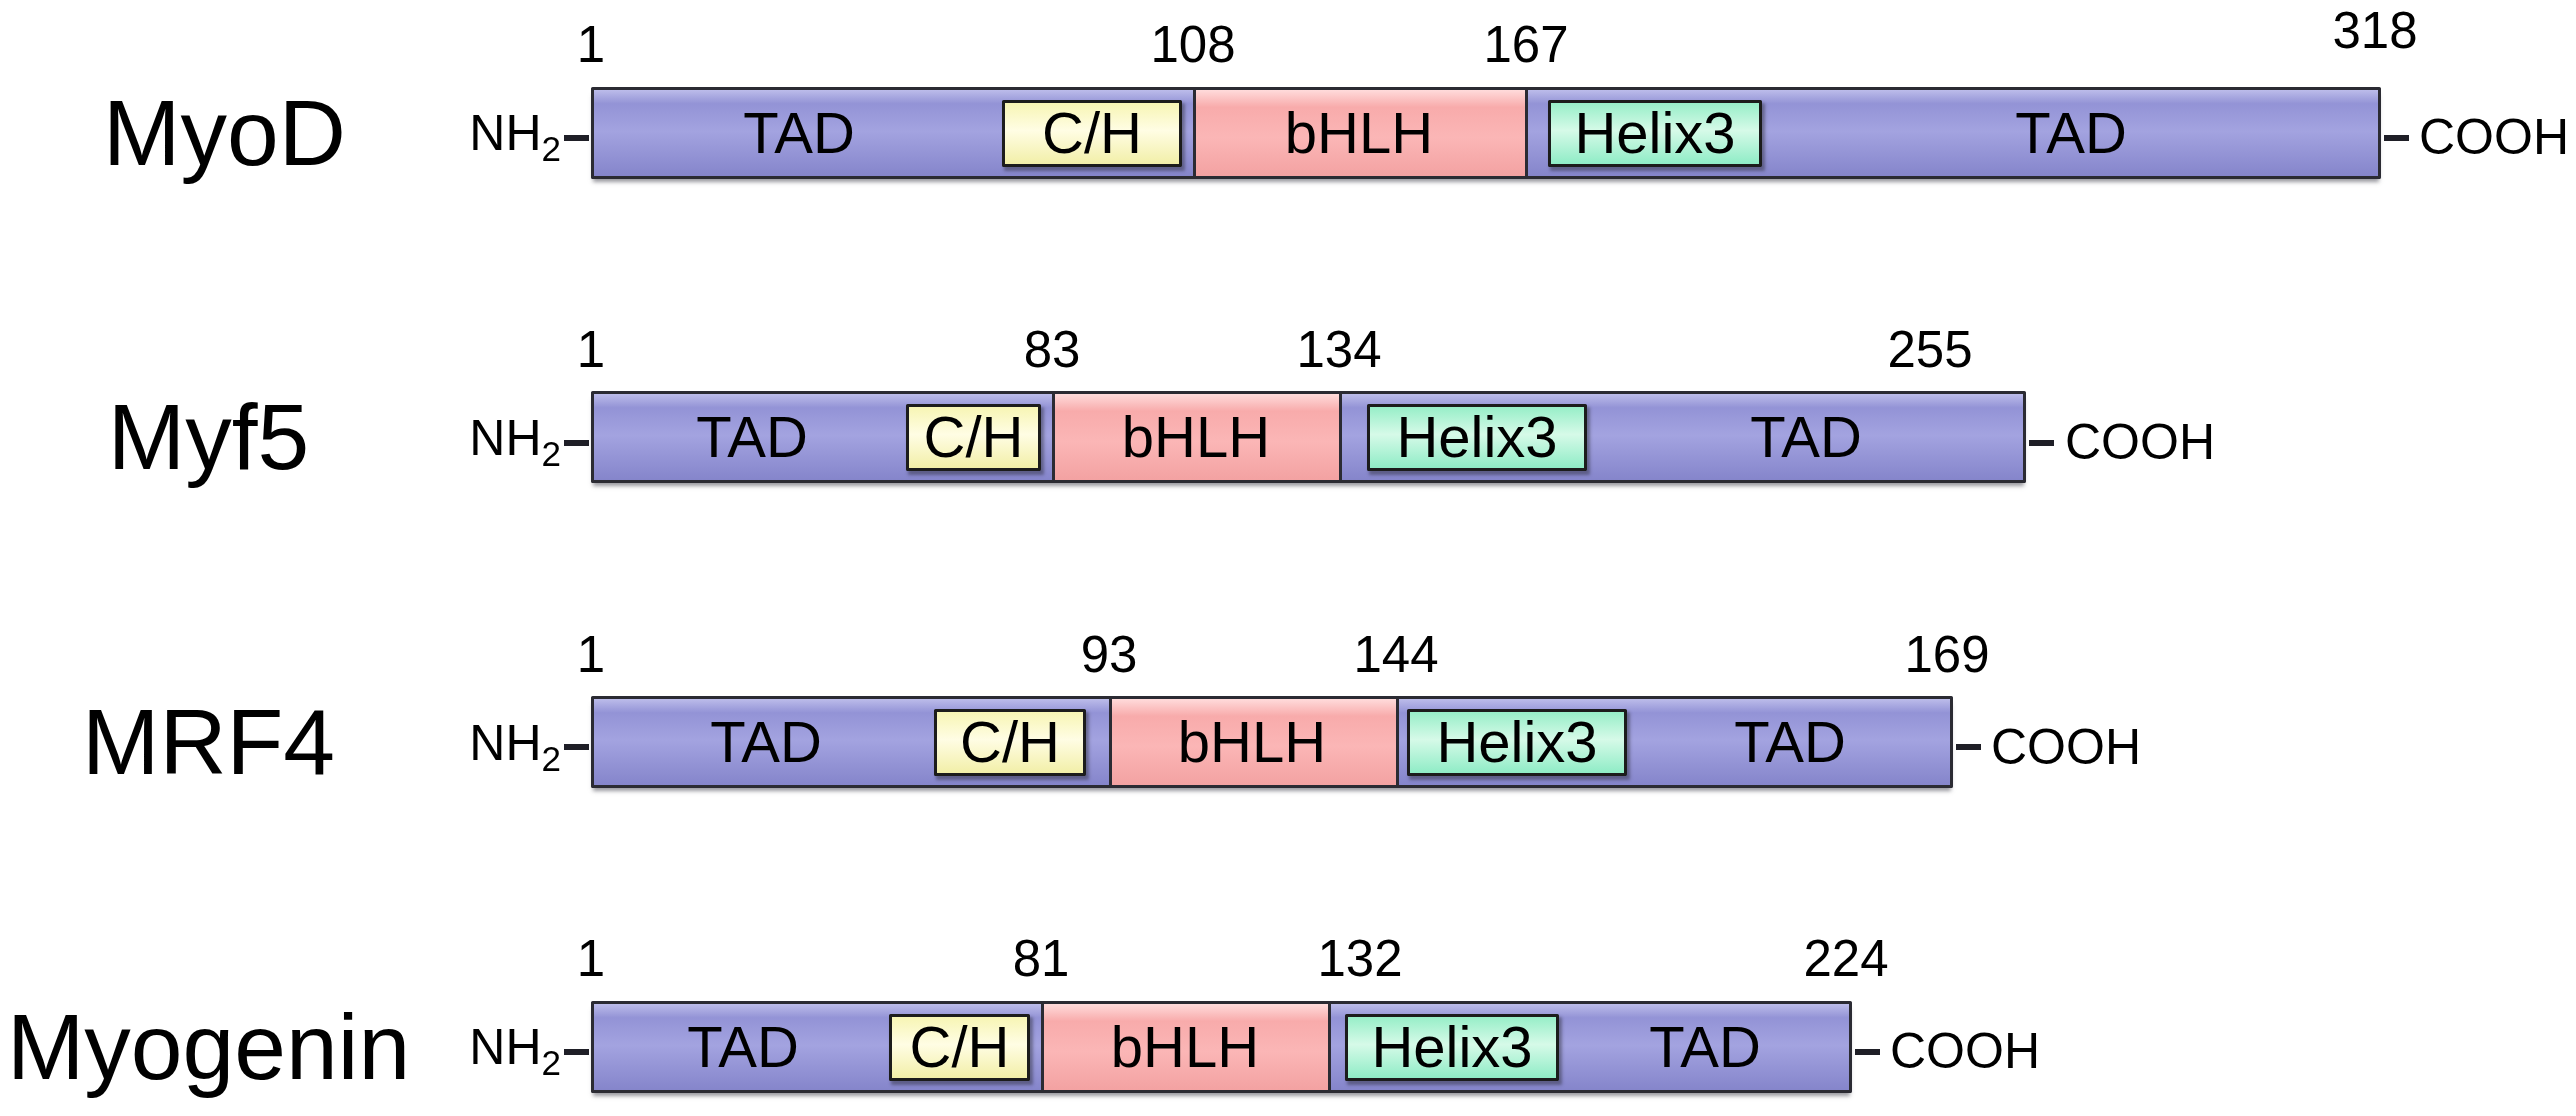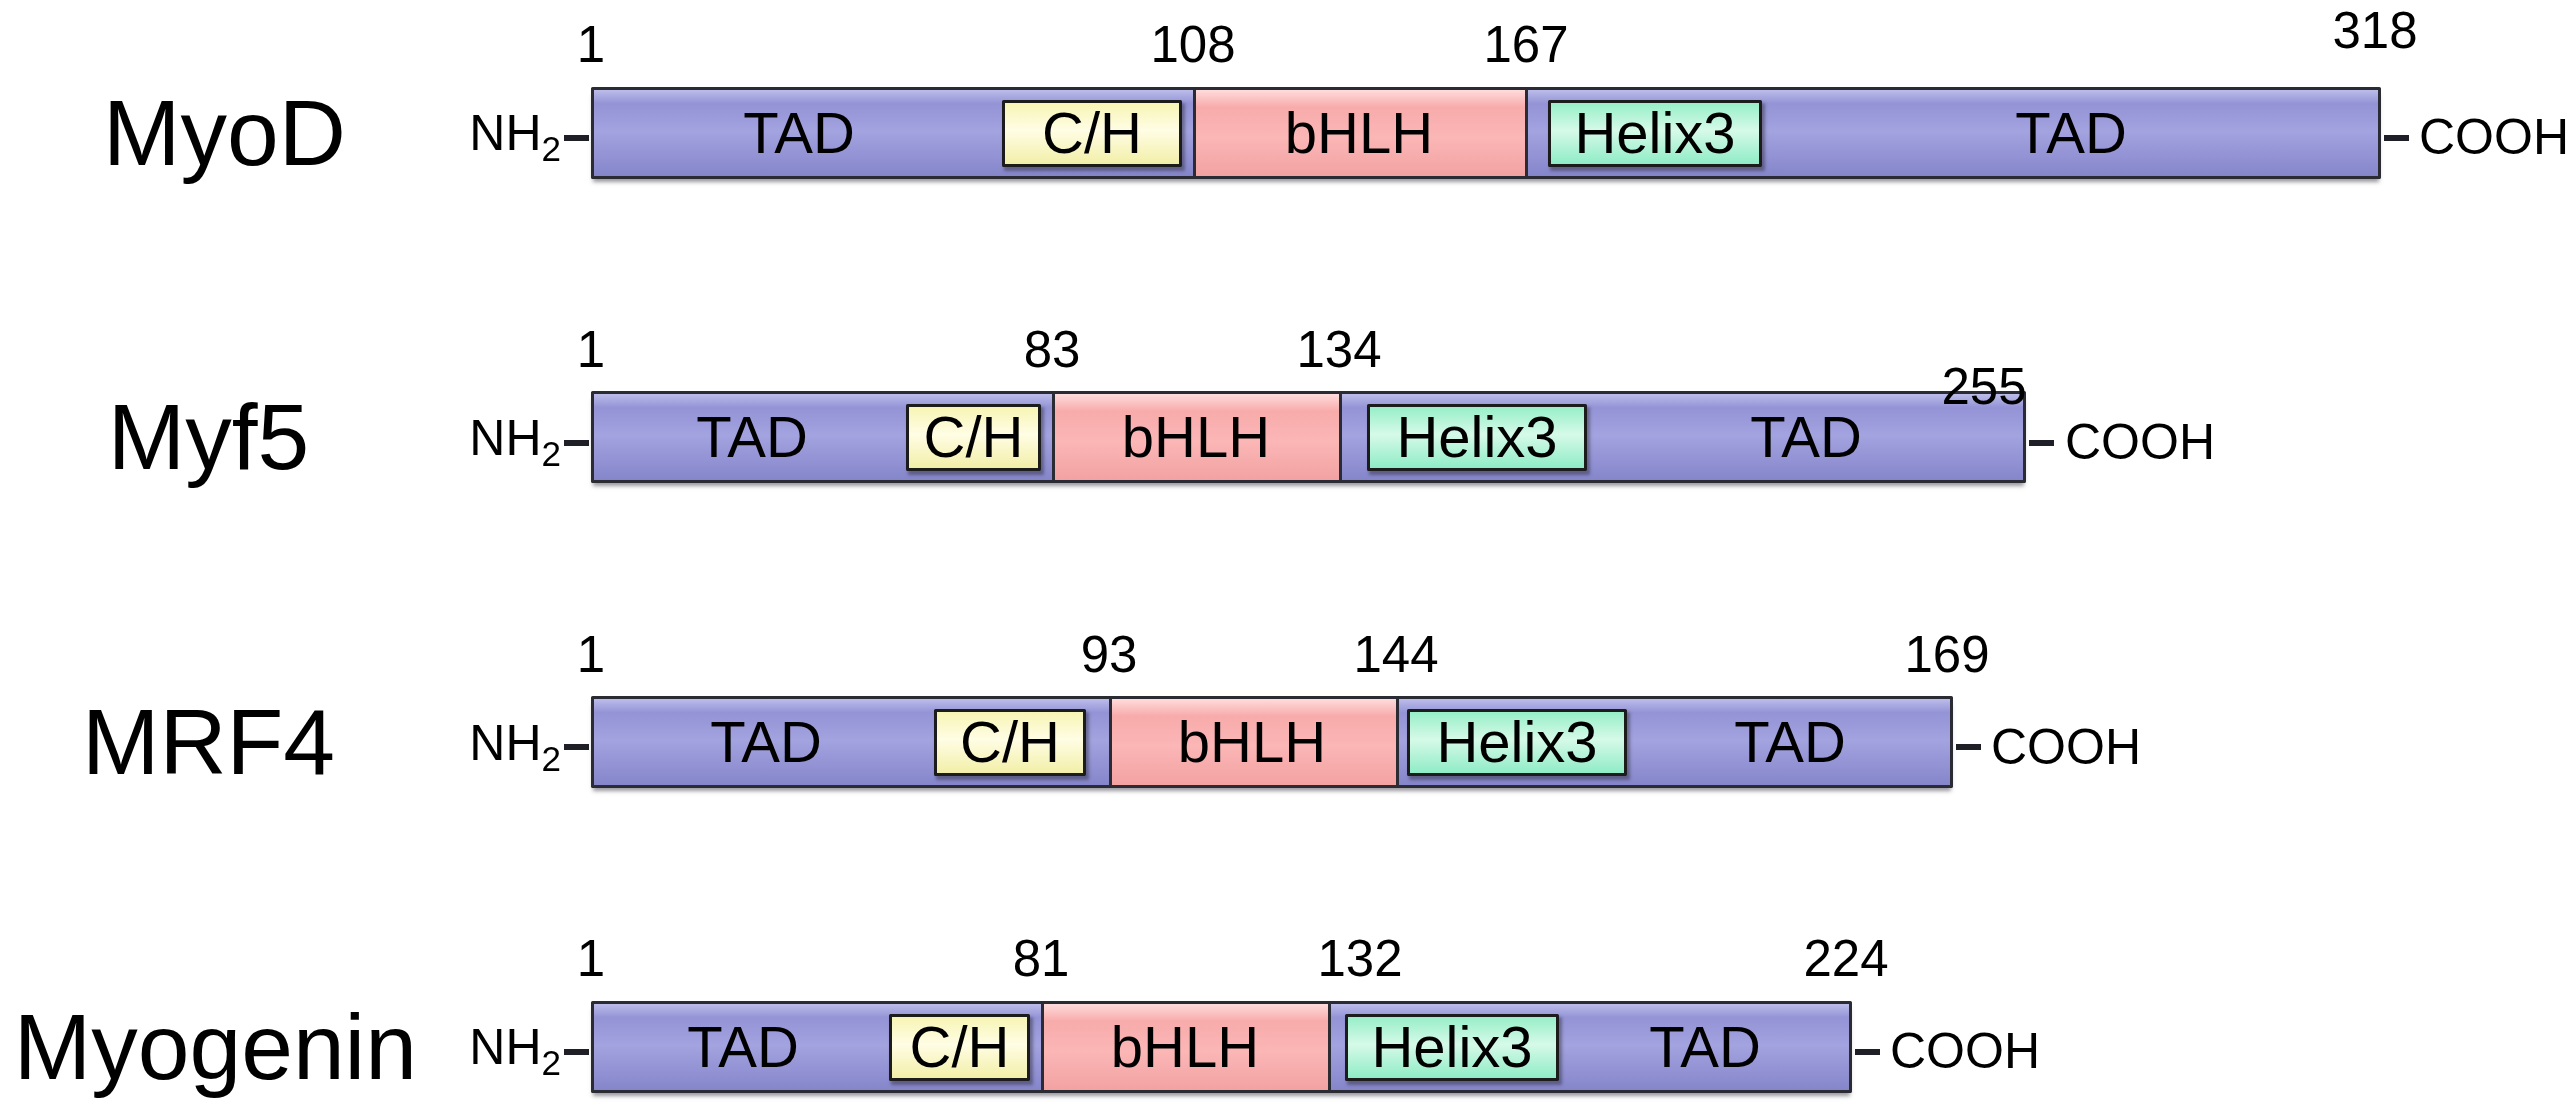--- a/index.html
+++ b/index.html
@@ -138,21 +138,21 @@
         <div class="domain-box" style="left: 773px; width: 220px; background: linear-gradient(rgb(151, 238, 200) 0%, rgb(214, 250, 232) 45%, rgb(143, 236, 198) 100%);">
           <div class="box-label">Helix3</div>
         </div>
         <div class="bar-label" style="left: 158px;">TAD</div>
         <div class="bar-label" style="left: 602px;">bHLH</div>
         <div class="bar-label" style="left: 1212px;">TAD</div>
       </div>
       <div class="tick-label" style="left: 591px; top: 324px;">1</div>
       <div class="tick-label" style="left: 1052px; top: 324px;">83</div>
       <div class="tick-label" style="left: 1339px; top: 324px;">134</div>
-      <div class="tick-label" style="left: 1984px; top: 324px; margin-top: 37px;">255</div>
+      <div class="tick-label" style="left: 1930px; top: 324px;">255</div>
       <div class="tick-dash" style="left: 2029px; top: 440px;"></div>
       <div class="terminus cooh-label" style="left: 2065px; top: 442px;">COOH</div>
     </div>
     <div style="position: absolute; inset: 0px;">
       <div class="protein-name" style="top: 742px;">MRF4</div>
       <div class="terminus nh2-label" style="top: 747px;"><span>NH</span><span class="sub">2</span></div>
       <div class="tick-dash" style="left: 564px; top: 744px;"></div>
       <div class="backbone-bar" style="left: 591px; top: 696px; width: 1362px; background: linear-gradient(rgb(188, 188, 234) 0%, rgb(147, 147, 214) 16%, rgb(163, 163, 224) 48%, rgb(133, 133, 203) 100%);">
         <div class="bhlh-region" style="left: 515px; width: 290px; background: linear-gradient(rgb(255, 219, 219) 0%, rgb(248, 171, 171) 20%, rgb(251, 182, 182) 55%, rgb(243, 162, 162) 100%);"></div>
         <div class="domain-box" style="left: 340px; width: 152px; background: linear-gradient(rgb(247, 245, 180) 0%, rgb(255, 253, 228) 45%, rgb(242, 239, 168) 100%);">
@@ -166,21 +166,21 @@
         <div class="bar-label" style="left: 1196px;">TAD</div>
       </div>
       <div class="tick-label" style="left: 591px; top: 629px;">1</div>
       <div class="tick-label" style="left: 1109px; top: 629px;">93</div>
       <div class="tick-label" style="left: 1396px; top: 629px;">144</div>
       <div class="tick-label" style="left: 1947px; top: 629px;">169</div>
       <div class="tick-dash" style="left: 1956px; top: 744px;"></div>
       <div class="terminus cooh-label" style="left: 1991px; top: 747px;">COOH</div>
     </div>
     <div style="position: absolute; inset: 0px;">
-      <div class="protein-name" style="top: 1047px; text-align: right;">Myogenin</div>
+      <div class="protein-name" style="top: 1047px;">Myogenin</div>
       <div class="terminus nh2-label" style="top: 1051px;"><span>NH</span><span class="sub">2</span></div>
       <div class="tick-dash" style="left: 564px; top: 1049px;"></div>
       <div class="backbone-bar" style="left: 591px; top: 1001px; width: 1261px; background: linear-gradient(rgb(188, 188, 234) 0%, rgb(147, 147, 214) 16%, rgb(163, 163, 224) 48%, rgb(133, 133, 203) 100%);">
         <div class="bhlh-region" style="left: 447px; width: 290px; background: linear-gradient(rgb(255, 219, 219) 0%, rgb(248, 171, 171) 20%, rgb(251, 182, 182) 55%, rgb(243, 162, 162) 100%);"></div>
         <div class="domain-box" style="left: 295px; width: 141px; background: linear-gradient(rgb(247, 245, 180) 0%, rgb(255, 253, 228) 45%, rgb(242, 239, 168) 100%);">
           <div class="box-label">C/H</div>
         </div>
         <div class="domain-box" style="left: 751px; width: 214px; background: linear-gradient(rgb(151, 238, 200) 0%, rgb(214, 250, 232) 45%, rgb(143, 236, 198) 100%);">
           <div class="box-label">Helix3</div>
         </div>

